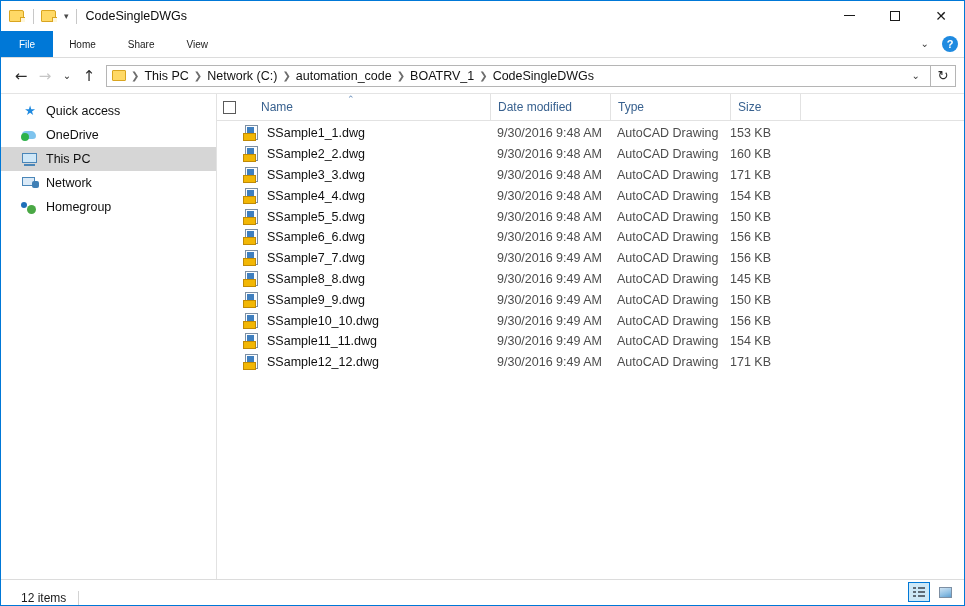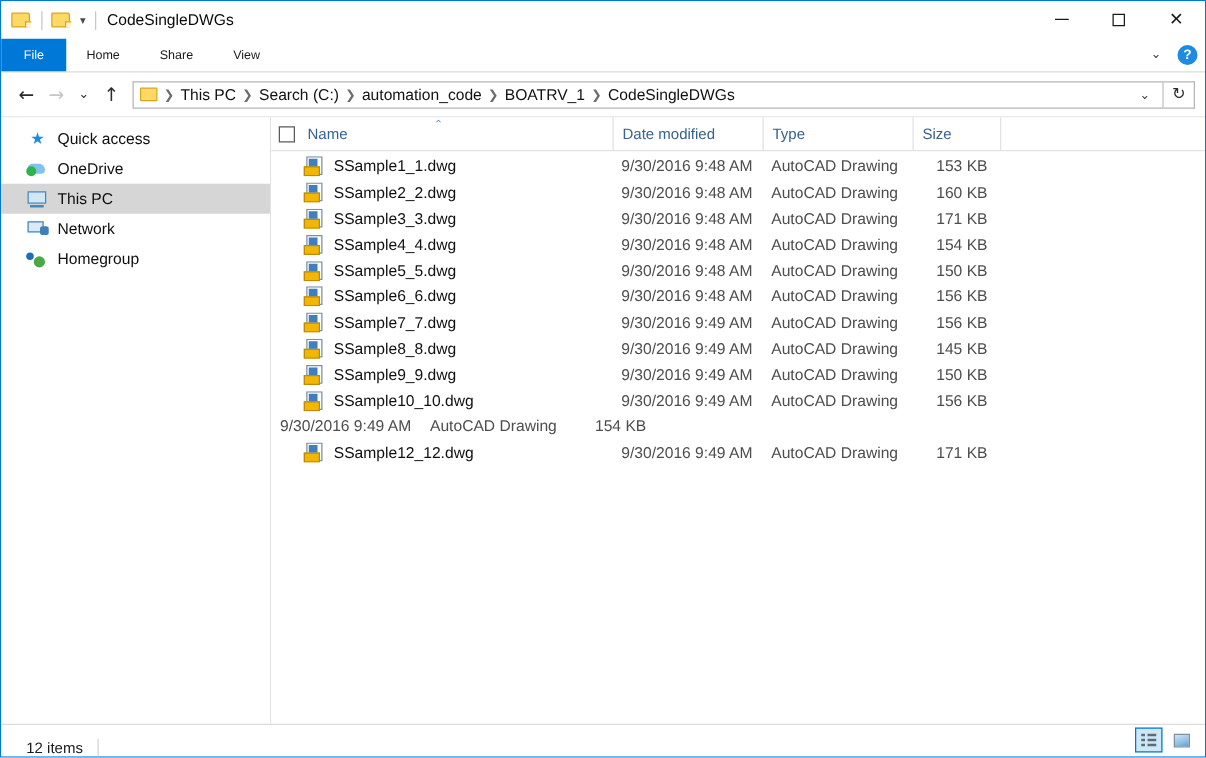--- a/index.html
+++ b/index.html
@@ -385,21 +385,21 @@
     display: flex;
     align-items: center;
     font-size: 12px;
     color: #38618f;
     border-left: 1px solid #e2e2e2;
     box-sizing: border-box;
     padding-left: 7px;
     cursor: default;
     position: relative;
   }
-  .ch:first-child { border-left: none; }
+  .ch:first-child { border-left: none; gap: 15px; }
   .ch-name   { width: 273px; flex: 0 0 273px; padding-left: 6px; }
   .ch-date   { width: 120px; flex: 0 0 120px; }
   .ch-type   { width: 120px; flex: 0 0 120px; }
   .ch-size   { width: 70px;  flex: 0 0 70px; }
   .ch-rest   { flex: 1 1 auto; border-left: 1px solid #e2e2e2; }
   .hdr-check {
     width: 13px; height: 13px;
     border: 1px solid #5a5a5a;
     box-sizing: border-box;
     margin-right: 10px;
@@ -441,21 +441,21 @@
   .cell-type {
     width: 120px; flex: 0 0 120px;
     color: #4d4d4d;
     padding-left: 7px;
     box-sizing: border-box;
     white-space: nowrap;
   }
   .cell-size {
     width: 70px; flex: 0 0 70px;
     color: #4d4d4d;
-    text-align: right;
+    text-align: left;
     padding-right: 10px;
     box-sizing: border-box;
     white-space: nowrap;
   }
   
   .dwg-ico {
     width: 16px; height: 16px;
     position: relative;
     margin-right: 8px;
     flex: 0 0 auto;
@@ -572,21 +572,21 @@
     <div class="nav-btn">←</div>
     <div class="nav-btn disabled">→</div>
     <div class="nav-btn small">⌄</div>
     <div class="nav-btn">↑</div>
 
     <div class="crumbbox">
       <span class="crumb-folder"></span>
       <span class="crumb-sep">❯</span>
       <span class="crumb">This PC</span>
       <span class="crumb-sep">❯</span>
-      <span class="crumb">Search (C:)</span>
+      <span class="crumb">Network (C:)</span>
       <span class="crumb-sep">❯</span>
       <span class="crumb">automation_code</span>
       <span class="crumb-sep">❯</span>
       <span class="crumb">BOATRV_1</span>
       <span class="crumb-sep">❯</span>
       <span class="crumb">CodeSingleDWGs</span>
       <span class="crumb-caret">⌄</span>
     </div>
     <div class="refresh-btn">↻</div>
 
@@ -773,20 +773,28 @@
                 <i class="mark"></i>
               </span>
             <span>SSample10_10.dwg</span>
           </div>
           <div class="cell-date">9/30/2016 9:49 AM</div>
           <div class="cell-type">AutoCAD Drawing</div>
           <div class="cell-size">156 KB</div>
         </div>
 
         <div class="row">
+          <div class="cell-name">
+            <span class="dwg-ico">
+                <i class="sheet"></i>
+                <i class="band"></i>
+                <i class="mark"></i>
+              </span>
+            <span>SSample11_11.dwg</span>
+          </div>
           <div class="cell-date">9/30/2016 9:49 AM</div>
           <div class="cell-type">AutoCAD Drawing</div>
           <div class="cell-size">154 KB</div>
         </div>
 
         <div class="row">
           <div class="cell-name">
             <span class="dwg-ico">
                 <i class="sheet"></i>
                 <i class="band"></i>

